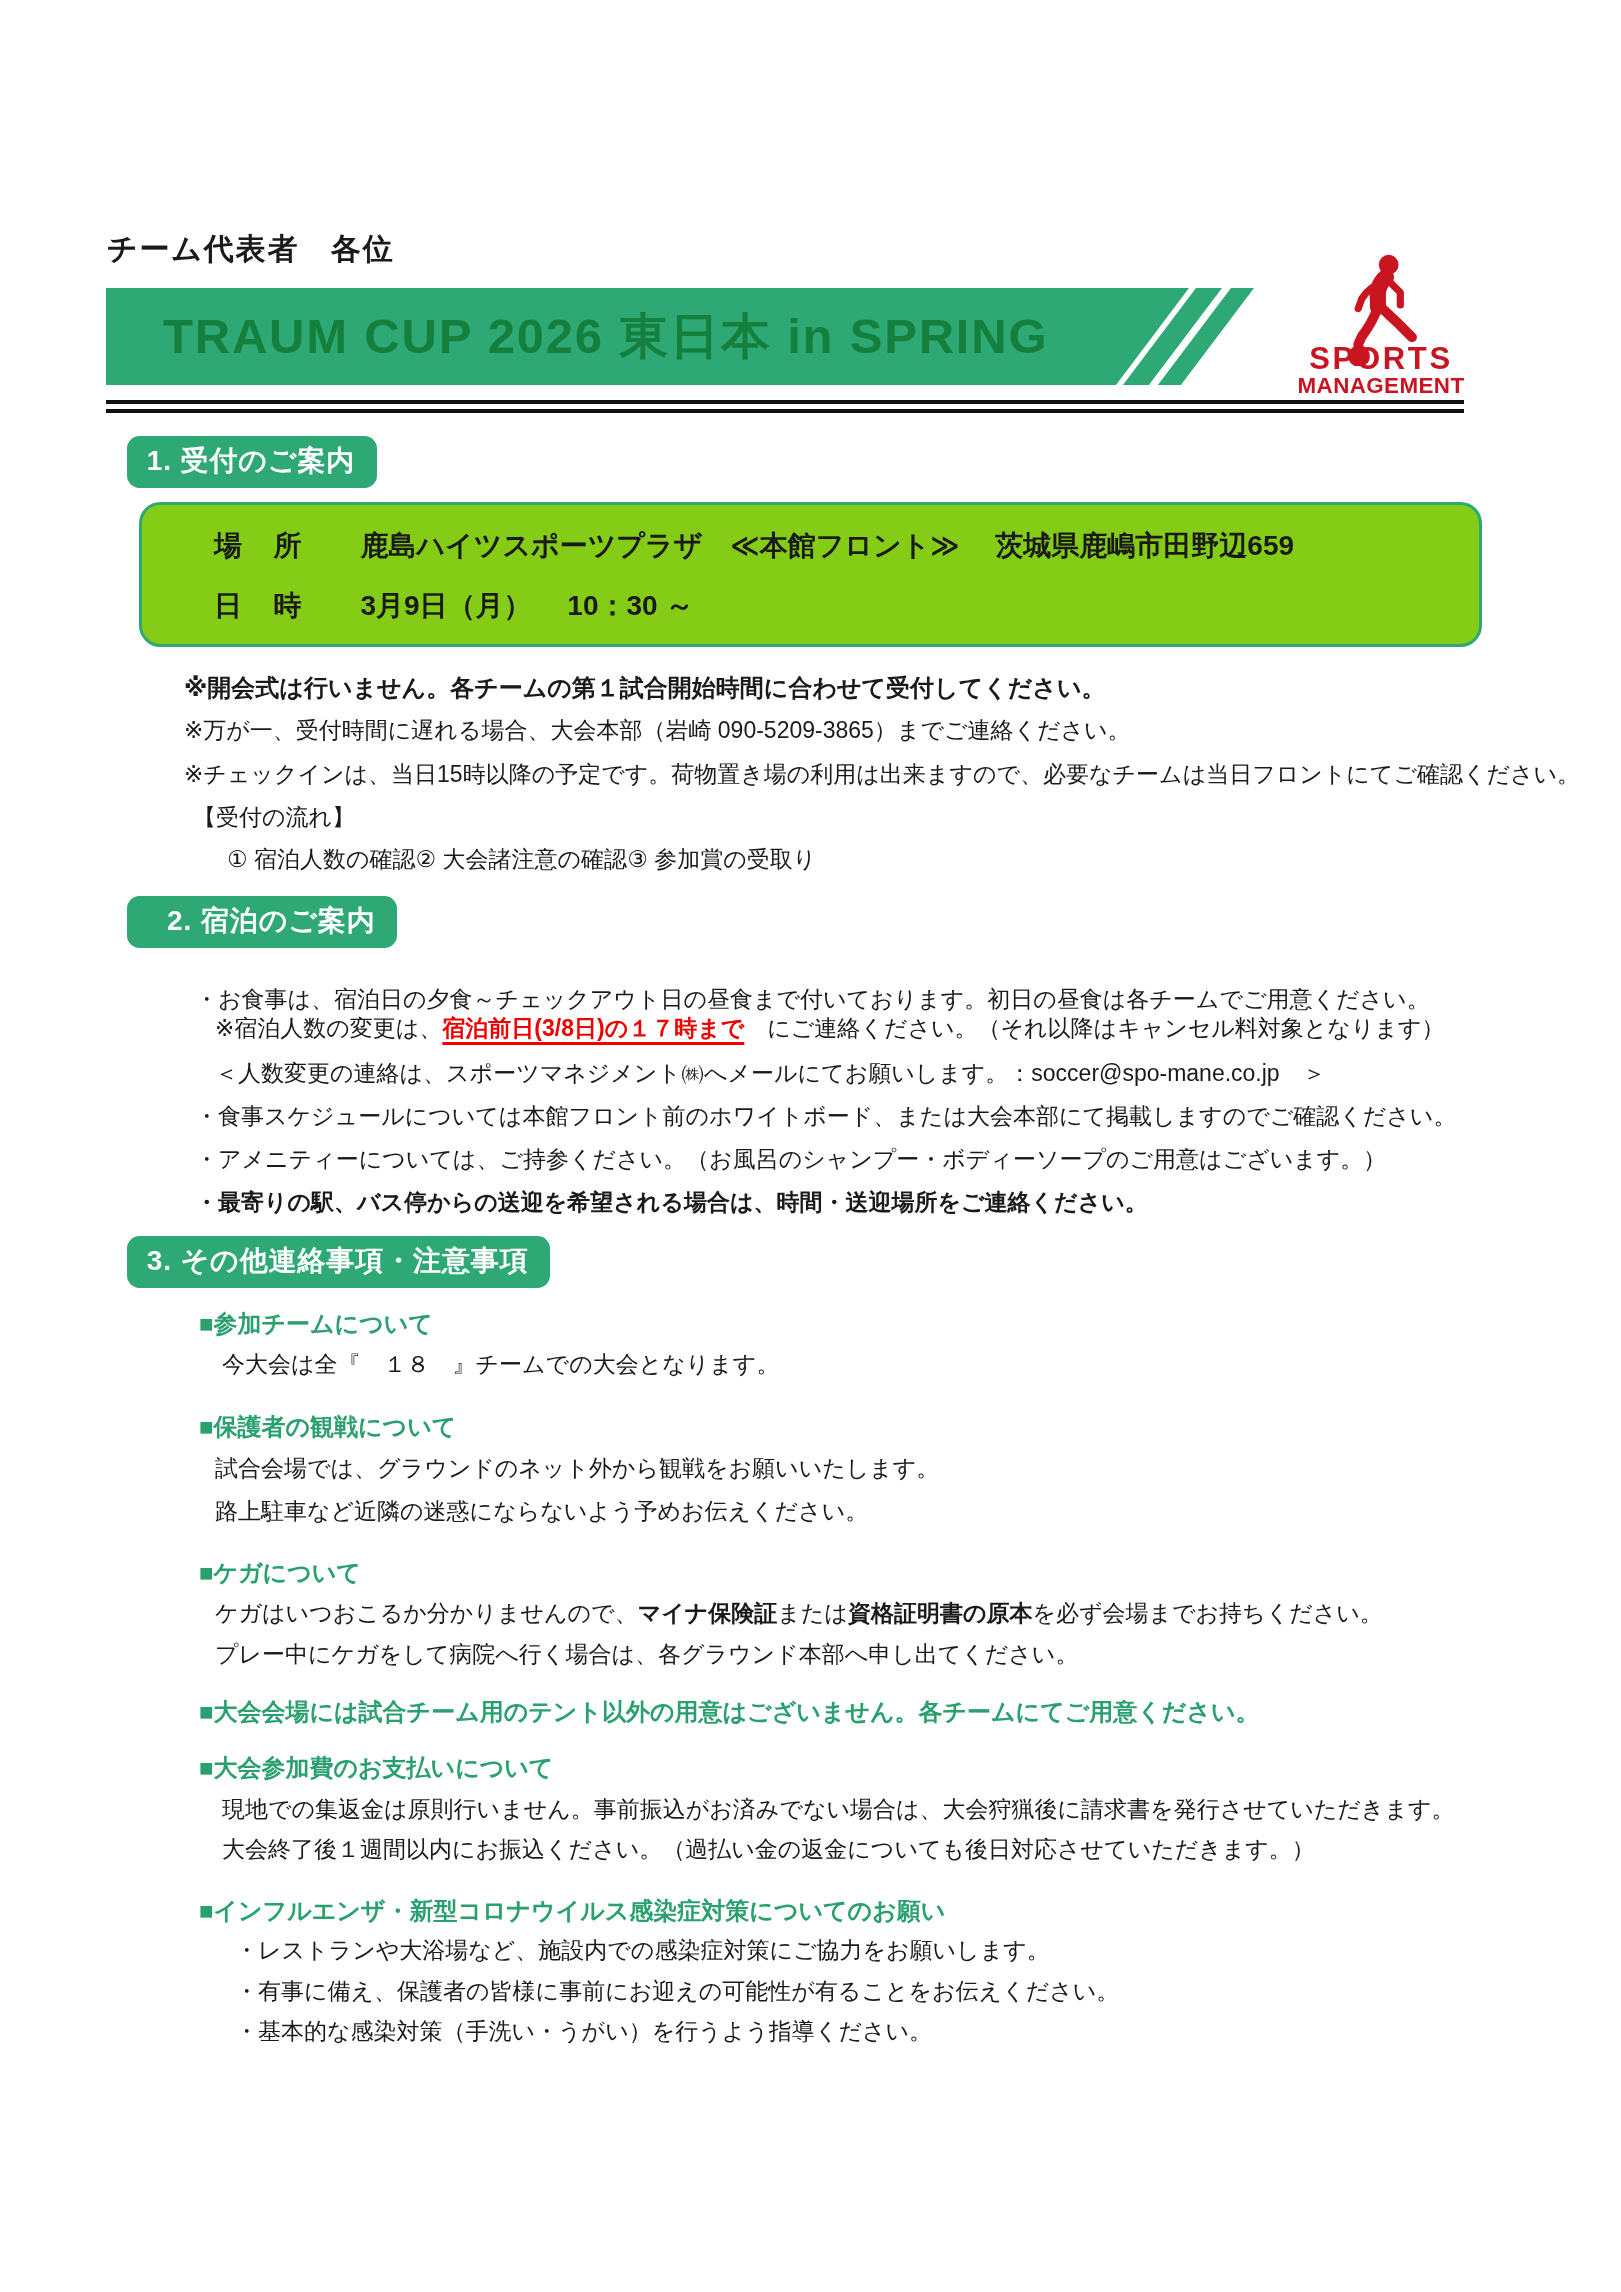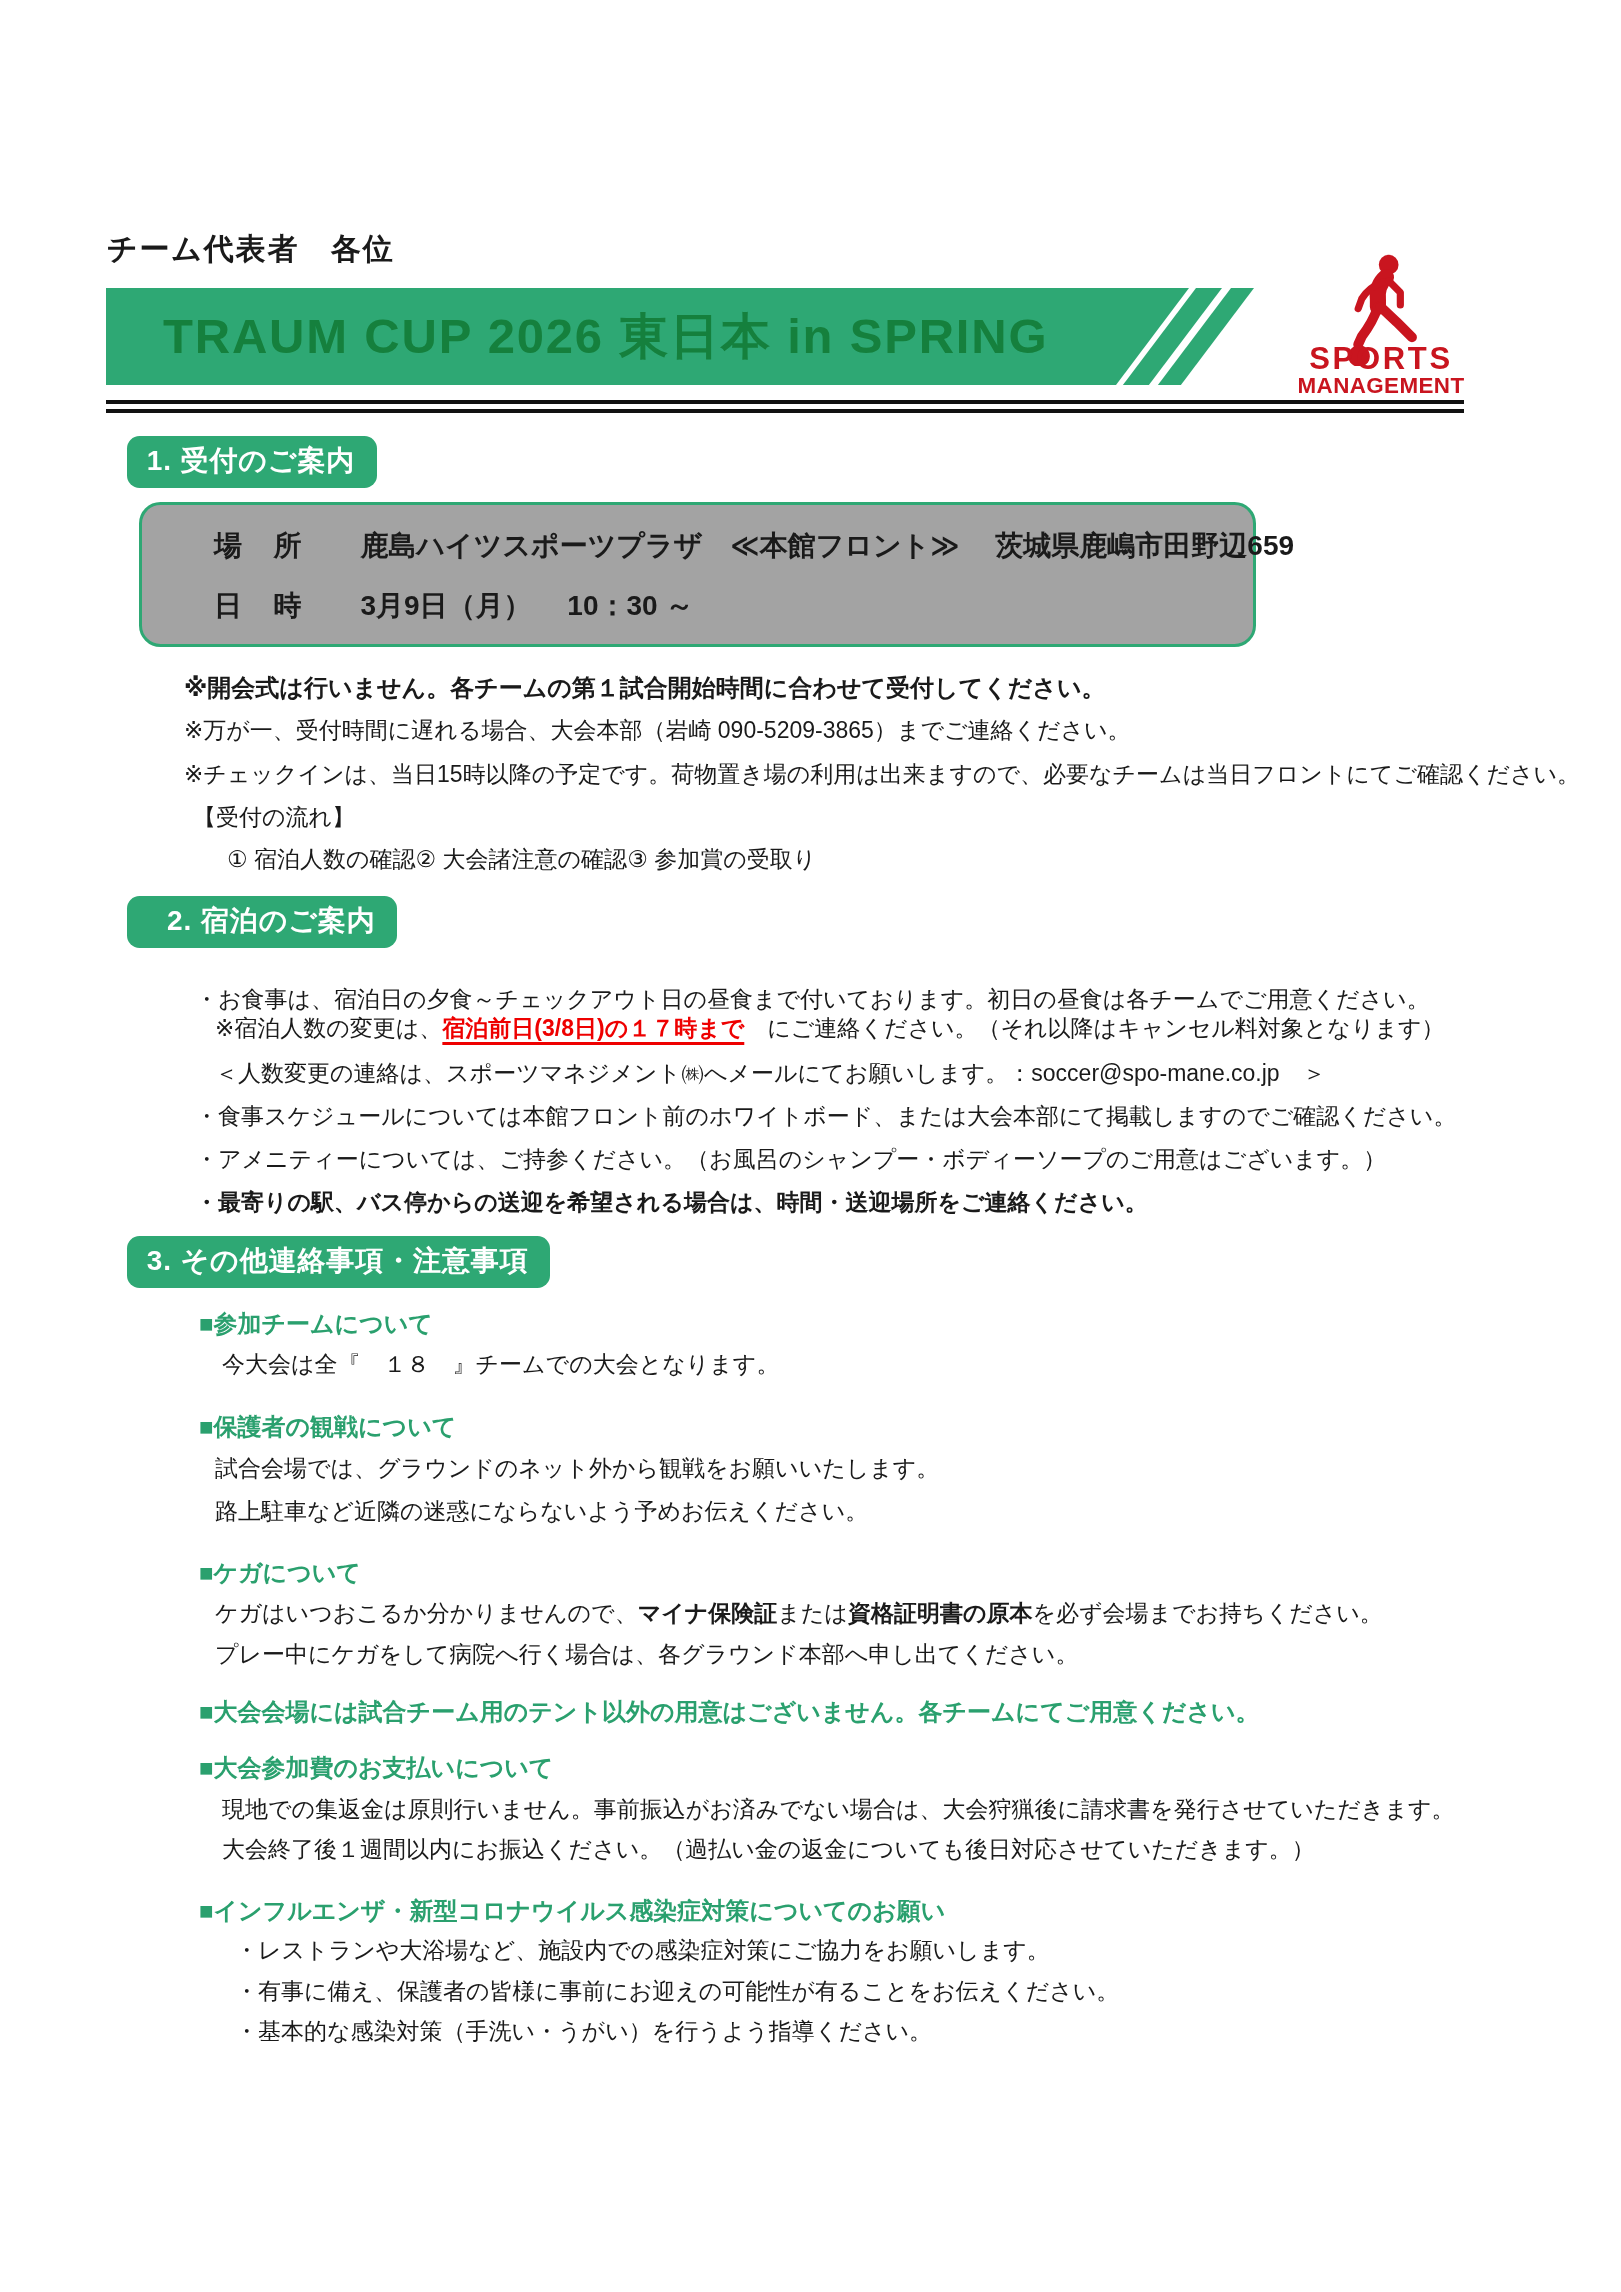--- a/index.html
+++ b/index.html
@@ -34,22 +34,22 @@
     box-sizing:border-box; border-top:4.5px solid #111; border-bottom:4.5px solid #111;}
 
   
   .badge{position:absolute; background:#2ea874; color:#fff; font-weight:bold; font-size:28px;
     padding:6.3px 21.5px 8px 19.7px; border-radius:12.5px; letter-spacing:0.9px; white-space:nowrap;}
   .badge.b1{left:127px; top:436px;}
   .badge.b2{left:127px; top:896px;padding-left:40px;}
   .badge.b3{left:127px; top:1236px;}
 
   
-  .info-box{position:absolute; left:139px; top:502px; width:1117px; height:145px;
-    box-sizing:border-box; border:3.6px solid #2ea874; border-radius:21.5px; padding:23px 0 0 72px; background:#a3a3a3;}
+  .info-box{position:absolute; left:139px; top:502px; width:1343px; height:145px;
+    box-sizing:border-box; border:3.6px solid #2ea874; border-radius:21.5px; padding:23px 0 0 72px; background:#84cc16;}
   .box-row{display:flex; font-size:28px; font-weight:bold; margin-bottom:25px; line-height:1.25; white-space:nowrap;}
   .box-row .lbl{letter-spacing:1.8px; margin-right:57px;}
 
   
   .t{font-size:23px; line-height:1.3;}
   .tb{font-weight:bold;}
   .gh{color:#2aa06e; font-weight:bold; font-size:24px;}
   .red-em{color:#ee0000; font-weight:bold; text-decoration:underline; text-decoration-thickness:2.7px; text-underline-offset:6.3px;}
 </style>
 </head>

